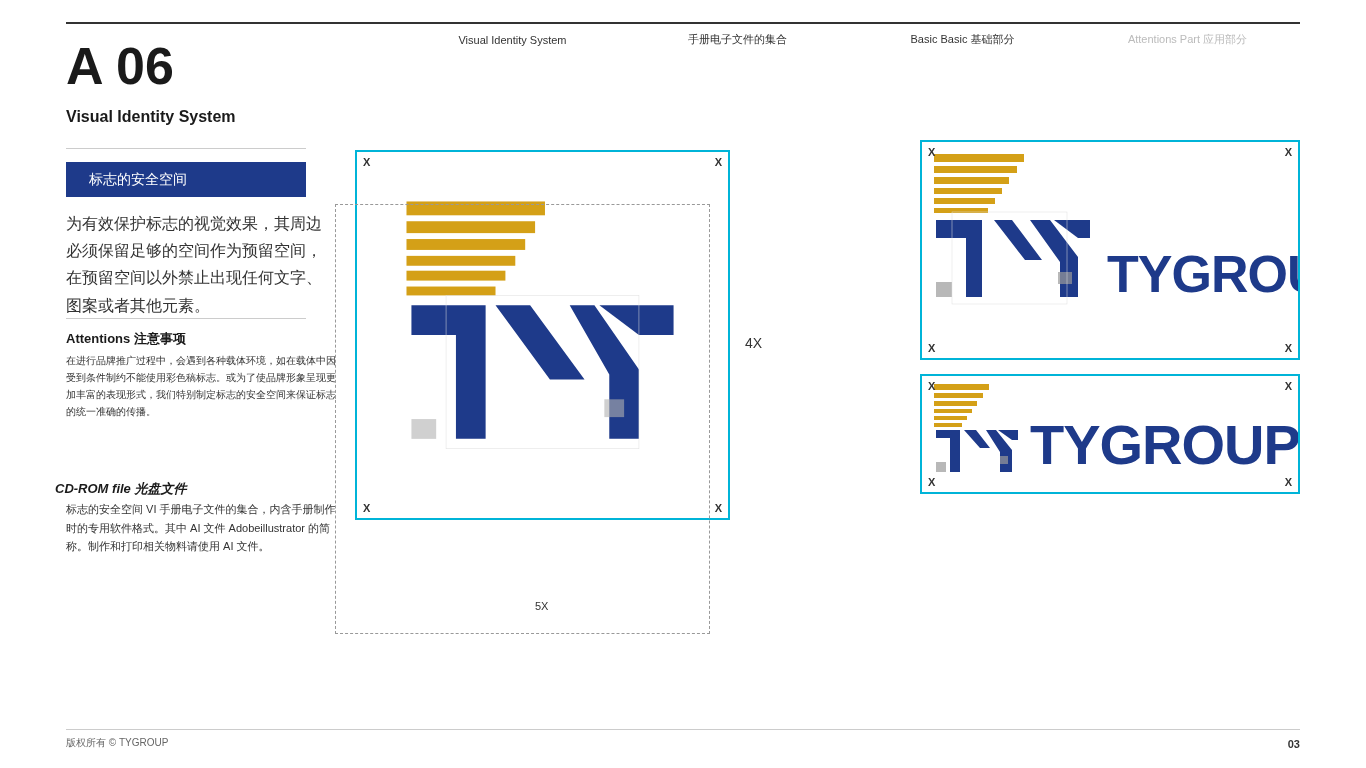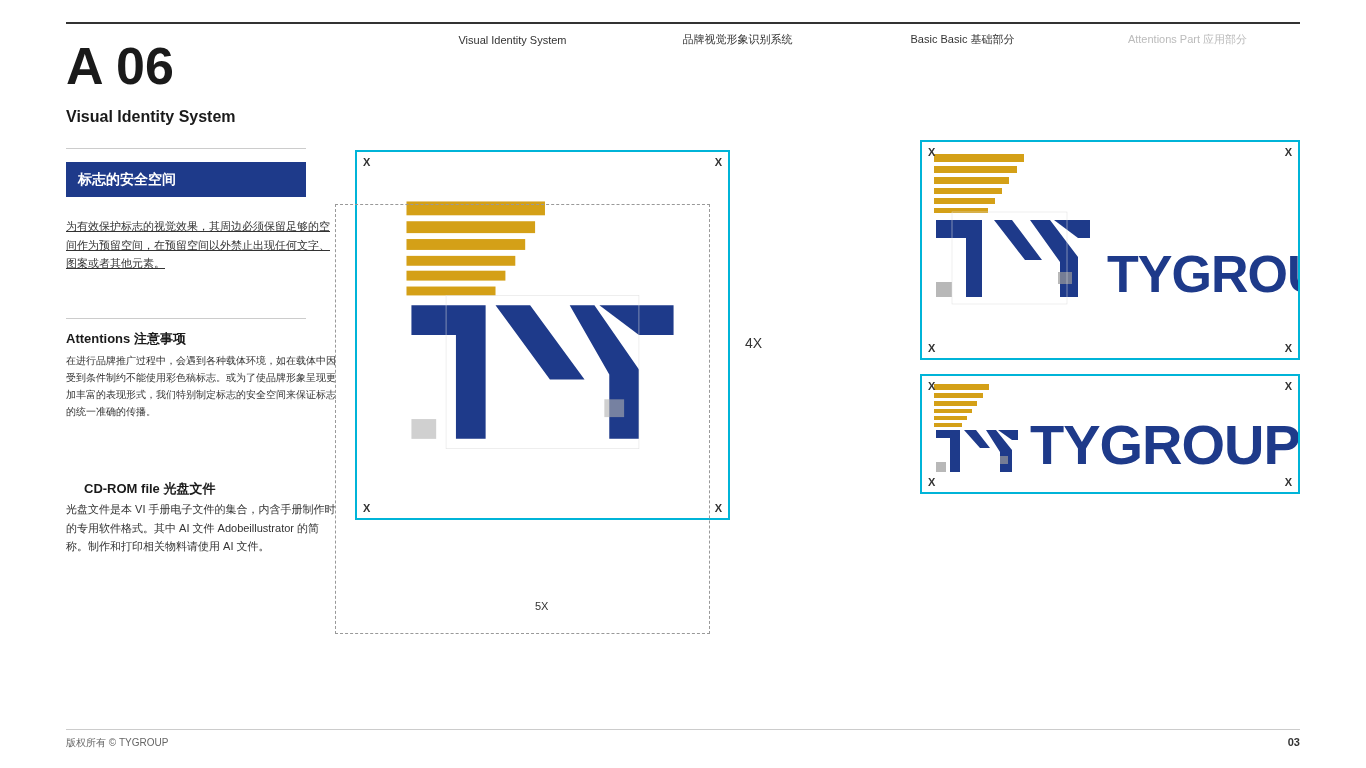--- a/index.html
+++ b/index.html
@@ -81,33 +81,33 @@
       position: absolute;
       top: 162px;
       left: 66px;
       width: 240px;
       background: #1e3a8a;
       padding: 8px 12px;
     }
     .section-title-box span {
       color: #fff;
       font-size: 14px;
-      font-weight: 700;
+      font-weight: 400;
+      margin-left: 11px;
     }
 
     
     .left-text-block {
       position: absolute;
-      top: 217px;
+      top: 210px;
       left: 66px;
       width: 270px;
-      font-size: 11px;
+      font-size: 16px;
       color: #333;
       line-height: 1.7;
-      text-decoration: underline;
     }
 
     .left-divider2 {
       position: absolute;
       top: 318px;
       left: 66px;
       width: 240px;
       height: 1px;
       background: #ccc;
     }
@@ -127,24 +127,25 @@
       left: 66px;
       width: 270px;
       font-size: 10px;
       color: #333;
       line-height: 1.7;
     }
 
     .cdrom-title {
       position: absolute;
       top: 480px;
-      left: 84px;
+      left: 55px;
       font-size: 13px;
       font-weight: 600;
       color: #1a1a1a;
+      font-style: italic;
     }
 
     .cdrom-text {
       position: absolute;
       top: 500px;
       left: 66px;
       width: 270px;
       font-size: 11px;
       color: #333;
       line-height: 1.7;
@@ -192,21 +193,21 @@
     }
     .footer-divider {
       width: 100%;
       height: 1px;
       background: #ccc;
       margin-bottom: 6px;
     }
     .footer-content {
       display: flex;
       justify-content: space-between;
-      align-items: flex-start;
+      align-items: flex-end;
     }
     .footer-copyright {
       font-size: 10px;
       color: #666;
     }
     .footer-page {
       font-size: 11px;
       color: #333;
       font-weight: 600;
     }
@@ -244,21 +245,21 @@
     }
 
   </style>
 </head>
 <body>
 
 <div class="header-line"></div>
 
 <div class="top-nav">
   <div class="top-nav-item active">Visual Identity System</div>
-  <div class="top-nav-item active">品牌视觉形象识别系统</div>
+  <div class="top-nav-item active">手册电子文件的集合</div>
   <div class="top-nav-item active">Basic Basic 基础部分</div>
   <div class="top-nav-item inactive">Attentions Part 应用部分</div>
 </div>
 
 <div class="page-number-large">A 06</div>
 <div class="page-subtitle">Visual Identity System</div>
 
 <div class="left-divider"></div>
 
 <div class="section-title-box">
@@ -268,21 +269,21 @@
 <div class="left-text-block">为有效保护标志的视觉效果，其周边必须保留足够的空间作为预留空间，在预留空间以外禁止出现任何文字、图案或者其他元素。</div>
 
 <div class="left-divider2"></div>
 
 <div class="attentions-title">Attentions 注意事项</div>
 
 <div class="attentions-text">在进行品牌推广过程中，会遇到各种载体环境，如在载体中因受到条件制约不能使用彩色稿标志。或为了使品牌形象呈现更加丰富的表现形式，我们特别制定标志的安全空间来保证标志的统一准确的传播。</div>
 
 <div class="cdrom-title">CD-ROM file 光盘文件</div>
 
-<div class="cdrom-text">光盘文件是本 VI 手册电子文件的集合，内含手册制作时的专用软件格式。其中 AI 文件 Adobeillustrator 的简称。制作和打印相关物料请使用 AI 文件。</div>
+<div class="cdrom-text">标志的安全空间 VI 手册电子文件的集合，内含手册制作时的专用软件格式。其中 AI 文件 Adobeillustrator 的简称。制作和打印相关物料请使用 AI 文件。</div>
 
 <div class="center-diagram-wrapper">
   <div class="center-box">
     
     <span class="x-marker" style="top:4px;left:6px;">X</span>
     <span class="x-marker" style="top:4px;right:6px;">X</span>
     <span class="x-marker" style="bottom:4px;left:6px;">X</span>
     <span class="x-marker" style="bottom:4px;right:6px;">X</span>
 
     

